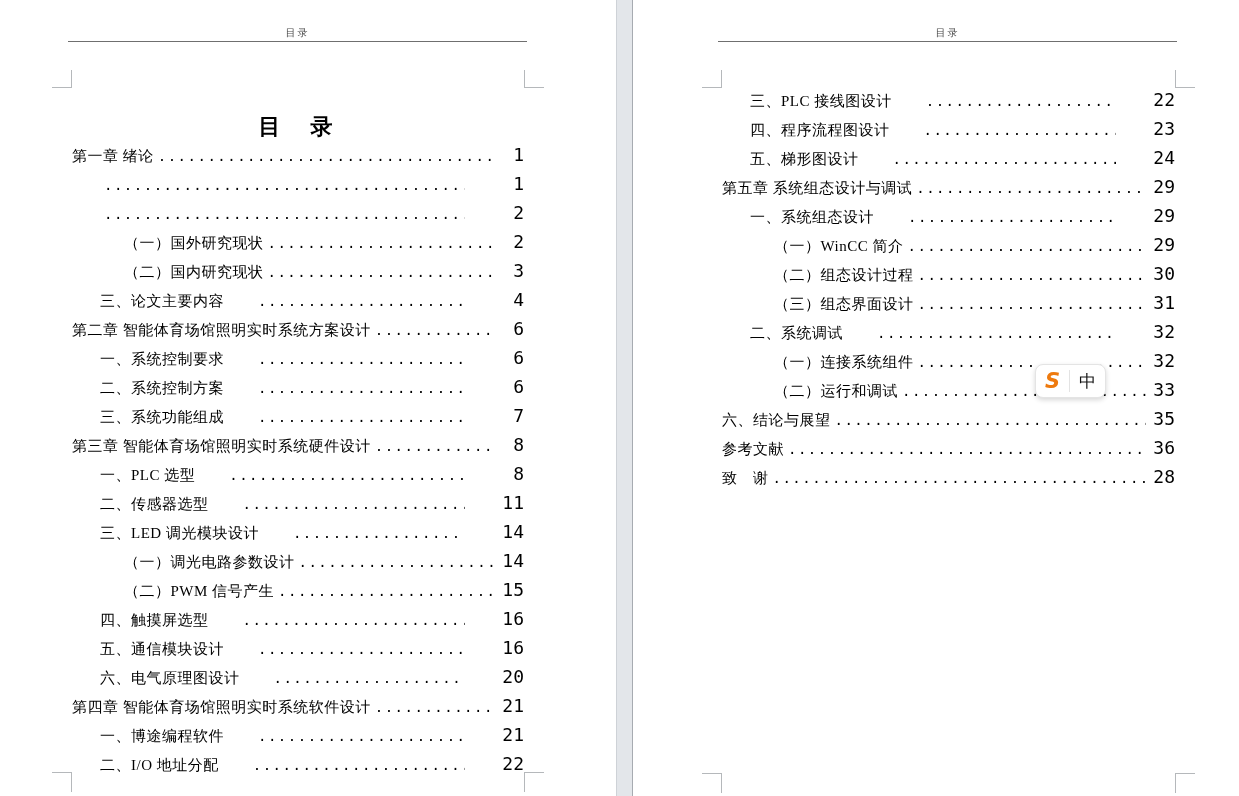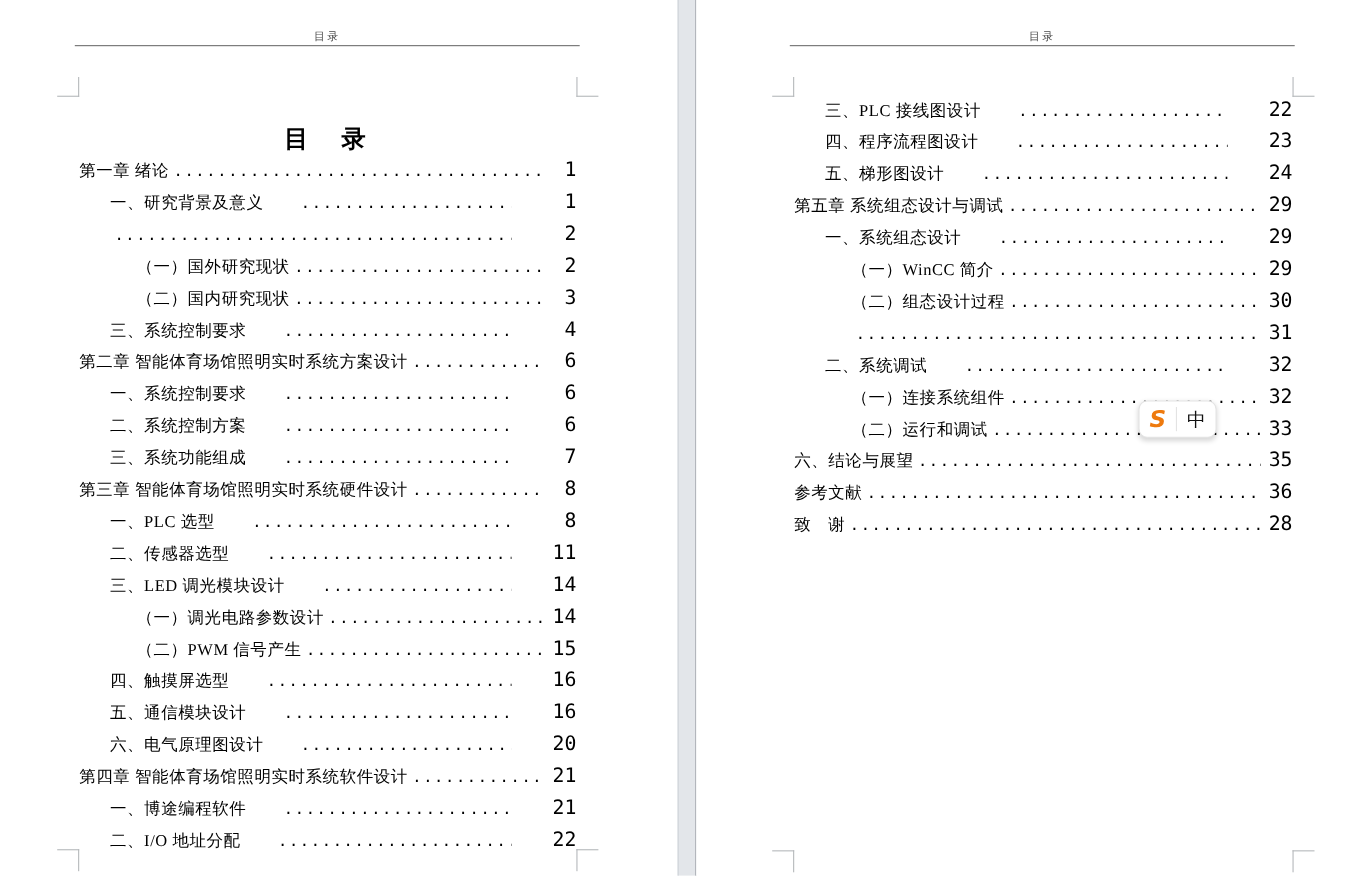--- a/index.html
+++ b/index.html
@@ -85,40 +85,39 @@
     <div class="mark bl"></div>
     <div class="mark br"></div>
     <div class="doc-title">目　录</div>
     <div class="toc-list">
         <div class="toc-row level-0">
     <span class="label">第一章 绪论</span>
     <span class="leader">..........................................................................................</span>
     <span class="pagenum">1</span>
   </div>
         <div class="toc-row level-1">
-    <span class="label">一、研究背景及意义</span>
     <span class="leader">..........................................................................................</span>
     <span class="pagenum">1</span>
   </div>
         <div class="toc-row level-1">
     <span class="leader">..........................................................................................</span>
     <span class="pagenum">2</span>
   </div>
         <div class="toc-row level-2">
     <span class="label">（一）国外研究现状</span>
     <span class="leader">..........................................................................................</span>
     <span class="pagenum">2</span>
   </div>
         <div class="toc-row level-2">
     <span class="label">（二）国内研究现状</span>
     <span class="leader">..........................................................................................</span>
     <span class="pagenum">3</span>
   </div>
         <div class="toc-row level-1">
-    <span class="label">三、系统控制要求</span>
+    <span class="label">三、论文主要内容</span>
     <span class="leader">..........................................................................................</span>
     <span class="pagenum">4</span>
   </div>
         <div class="toc-row level-0">
     <span class="label">第二章 智能体育场馆照明实时系统方案设计</span>
     <span class="leader">..........................................................................................</span>
     <span class="pagenum">6</span>
   </div>
         <div class="toc-row level-1">
     <span class="label">一、系统控制要求</span>
@@ -237,20 +236,21 @@
     <span class="label">（一）WinCC 简介</span>
     <span class="leader">..........................................................................................</span>
     <span class="pagenum">29</span>
   </div>
         <div class="toc-row level-2">
     <span class="label">（二）组态设计过程</span>
     <span class="leader">..........................................................................................</span>
     <span class="pagenum">30</span>
   </div>
         <div class="toc-row level-2">
+    <span class="label">（三）组态界面设计</span>
     <span class="leader">..........................................................................................</span>
     <span class="pagenum">31</span>
   </div>
         <div class="toc-row level-1">
     <span class="label">二、系统调试</span>
     <span class="leader">..........................................................................................</span>
     <span class="pagenum">32</span>
   </div>
         <div class="toc-row level-2">
     <span class="label">（一）连接系统组件</span>

